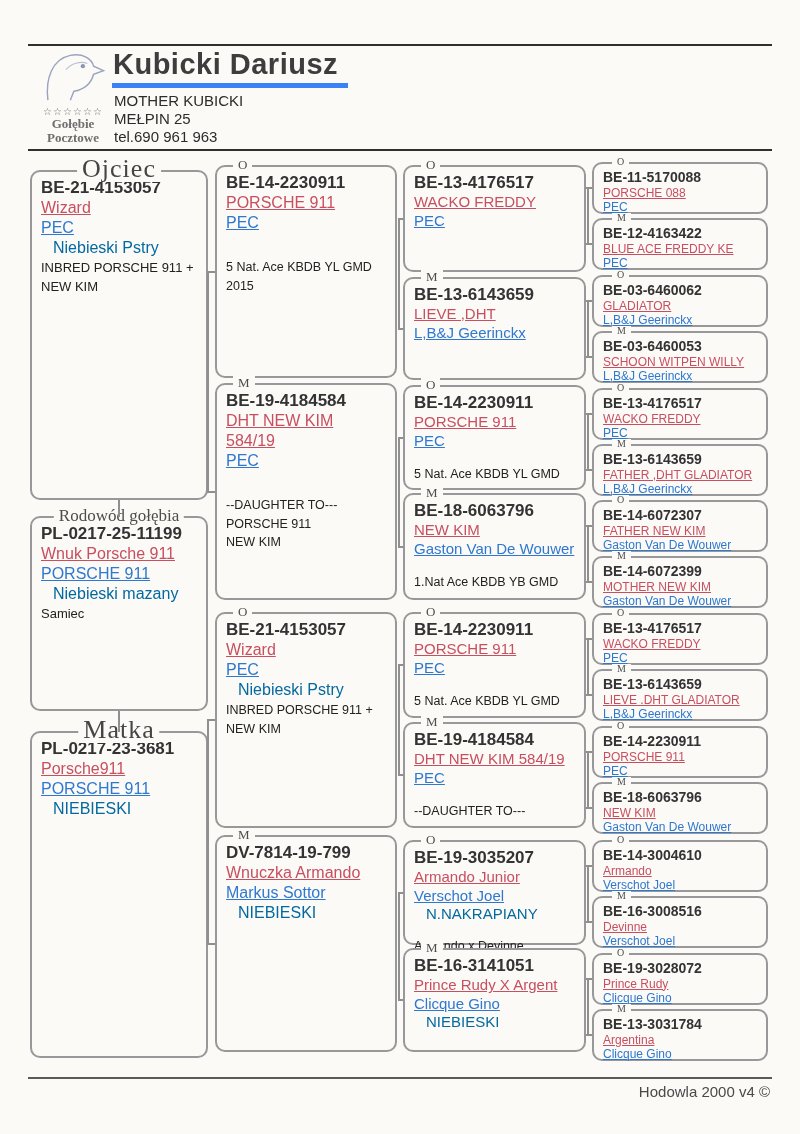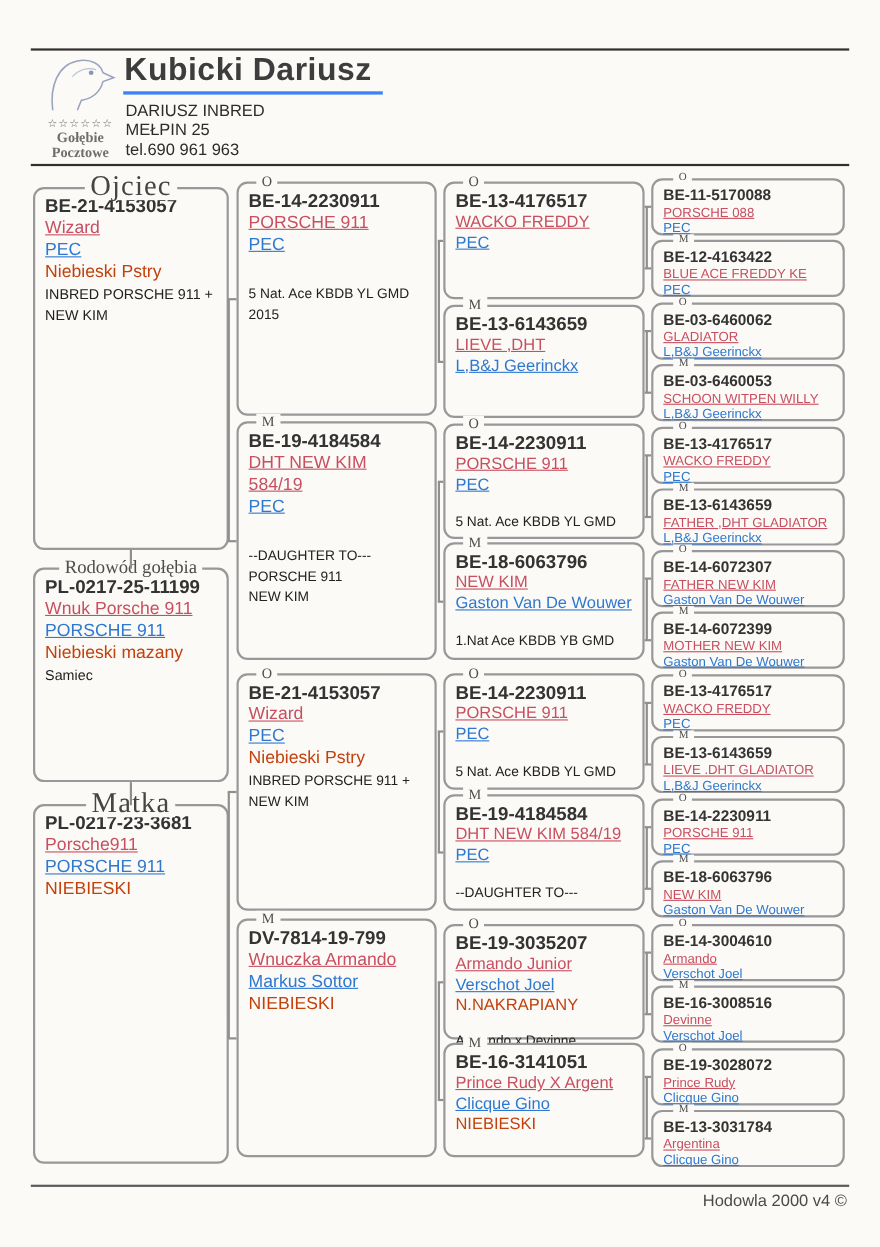--- a/index.html
+++ b/index.html
@@ -4,40 +4,40 @@
 <style>
   html,body{margin:0;padding:0;background:#dddbd6;}
   .page{position:relative;width:800px;height:1134px;margin:0 auto;background:#fbfaf7;
         font-family:"Liberation Sans",sans-serif;overflow:hidden;}
   .rule{position:absolute;background:#2f2f2f;}
   
   .logo{position:absolute;left:34px;top:50px;width:78px;text-align:center;}
   .logo .stars{font-size:10px;color:#6f6f6f;letter-spacing:1px;line-height:1;margin-top:1px;}
   .logo .lg{font-family:"Liberation Serif",serif;font-weight:bold;color:#6e6e6e;font-size:13px;line-height:1.05;}
   .title{position:absolute;left:112px;top:48px;font-size:29px;font-weight:bold;color:#3d3d3d;
-         border-bottom:3px solid #3b82f6;padding:0 10px 2px 1px;letter-spacing:.5px;}
+         border-bottom:5px solid #3b82f6;padding:0 10px 2px 1px;letter-spacing:.5px;}
   .hsub{position:absolute;left:114px;color:#2c2c2c;font-size:15px;}
   
   .pbox{position:absolute;box-sizing:border-box;border:2px solid #98989a;border-radius:10px;
         background:#fbfaf7;padding:5px 9px;}
   .plabel{position:absolute;top:-9px;left:16px;background:#fbfaf7;padding:0 5px;
           font-family:"Liberation Serif",serif;font-weight:normal;color:#4d4d4d;font-size:13px;line-height:1;}
   .plabel.big{left:50%;transform:translateX(-50%);top:-16px;font-size:26px;letter-spacing:1px;color:#454545;}
   .plabel.med{left:50%;transform:translateX(-50%);top:-11px;font-size:17px;white-space:nowrap;}
   .g4 .plabel{font-size:10px;top:-7px;left:18px;}
   .ring{font-weight:bold;color:#333;}
   .g1 .ring,.g2 .ring,.g3 .ring{font-size:17px;line-height:1.25;}
   .g4 .ring{font-size:14px;line-height:1.2;}
   .pline{line-height:1.25;}
   .g1 .pline,.g2 .pline{font-size:16px;}
   .g3 .pline{font-size:15px;line-height:1.22;}
   .g4 .pline{font-size:12px;line-height:1.18;}
   .name{color:#c84f60;text-decoration:underline;}
   .owner{color:#2e78d0;text-decoration:underline;}
-  .trait{color:#c2410c;}
+  .trait{color:#0369a1;margin-left:12px;}
   .notes{color:#222;}
   .g1 .notes{font-size:13px;line-height:1.28;margin-top:2px;}
   .g2 .notes{font-size:12.5px;line-height:1.3;margin-top:2px;}
   .g3 .notes{font-size:12.5px;line-height:1.25;margin-top:16px;}
   .notes.gap2{margin-top:26px;}
   .notes.gap3{margin-top:17px;}
   .conn{position:absolute;background:#8f8f8f;}
   .footer-credit{position:absolute;right:30px;top:1083px;font-size:15px;color:#4a4a4a;}
 </style>
 </head>
@@ -53,21 +53,21 @@
       <path d="M8,56 C5,32 13,10 33,6 C47,3 57,10 59,18 L70,23 L59,27 C56,38 48,44 37,46 L33,56" fill="none" stroke="#9aa4bf" stroke-width="1.6"></path>
       <path d="M28,22 C34,15 44,12 52,15" fill="none" stroke="#b9c1d4" stroke-width="1.2"></path>
       <circle cx="47" cy="18" r="2.4" fill="#8a96b4"></circle>
     </svg>
     <div class="stars">☆☆☆☆☆☆</div>
     <div class="lg">Gołębie</div>
     <div class="lg">Pocztowe</div>
   </div>
 
   <div class="title">Kubicki Dariusz</div>
-  <div class="hsub" style="top:92px;">DARIUSZ INBRED</div>
+  <div class="hsub" style="top:92px;">MOTHER KUBICKI</div>
   <div class="hsub" style="top:110px;">MEŁPIN 25</div>
   <div class="hsub" style="top:128px;">tel.690 961 963</div>
 
   <div id="pedigree">
       <div class="pbox g1" style="left: 30px; top: 170px; width: 178px; height: 330px;">
         <div class="plabel big">Ojciec</div>
         <div class="ring">BE-21-4153057</div>
         <div class="pline name">Wizard</div>
         <div class="pline owner">PEC</div>
         <div class="pline trait">Niebieski Pstry</div>

